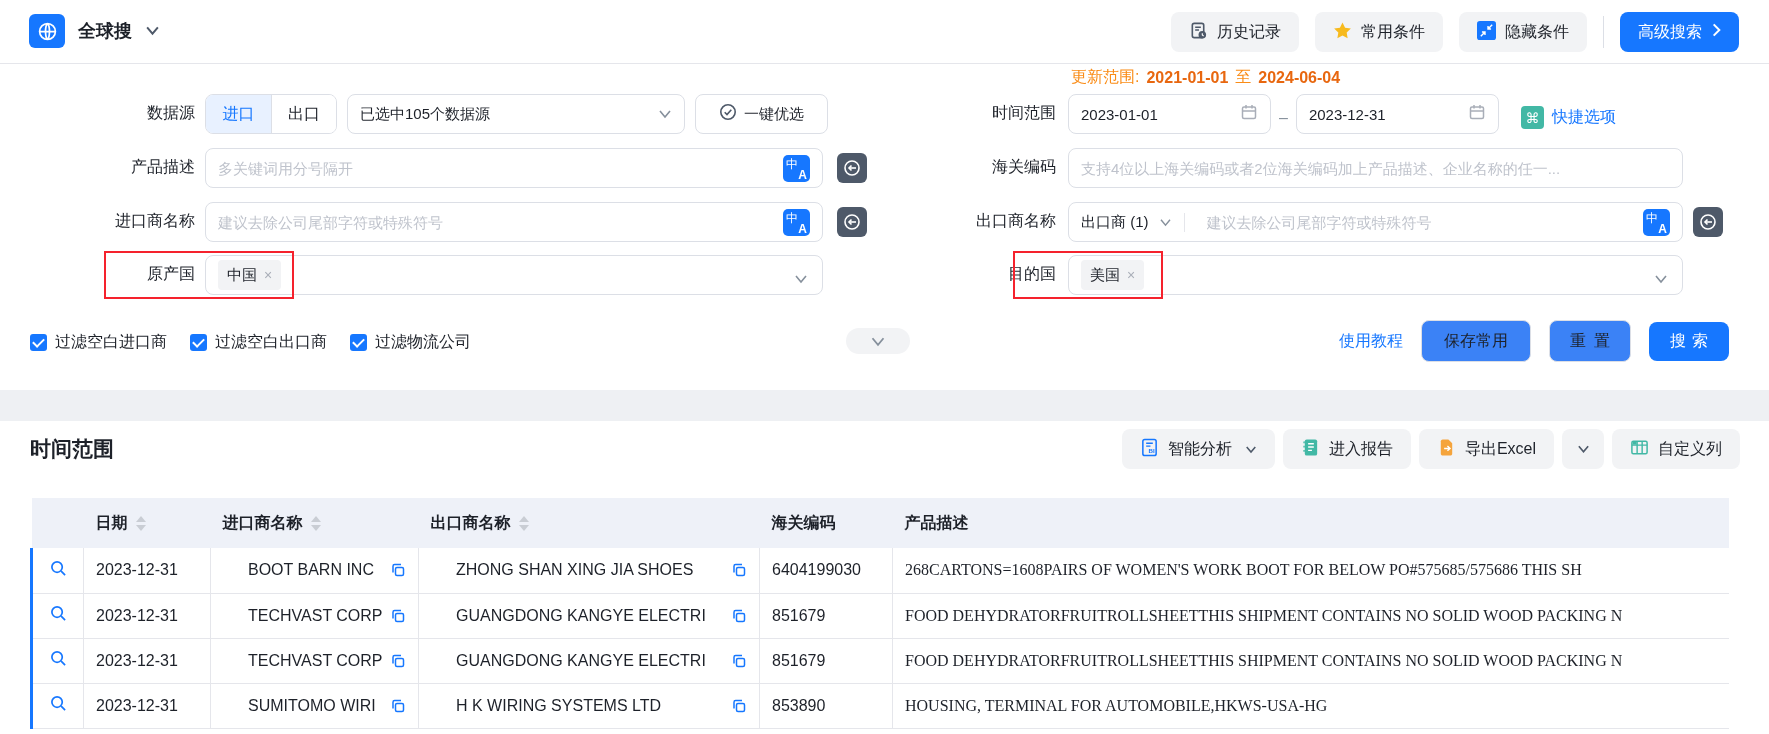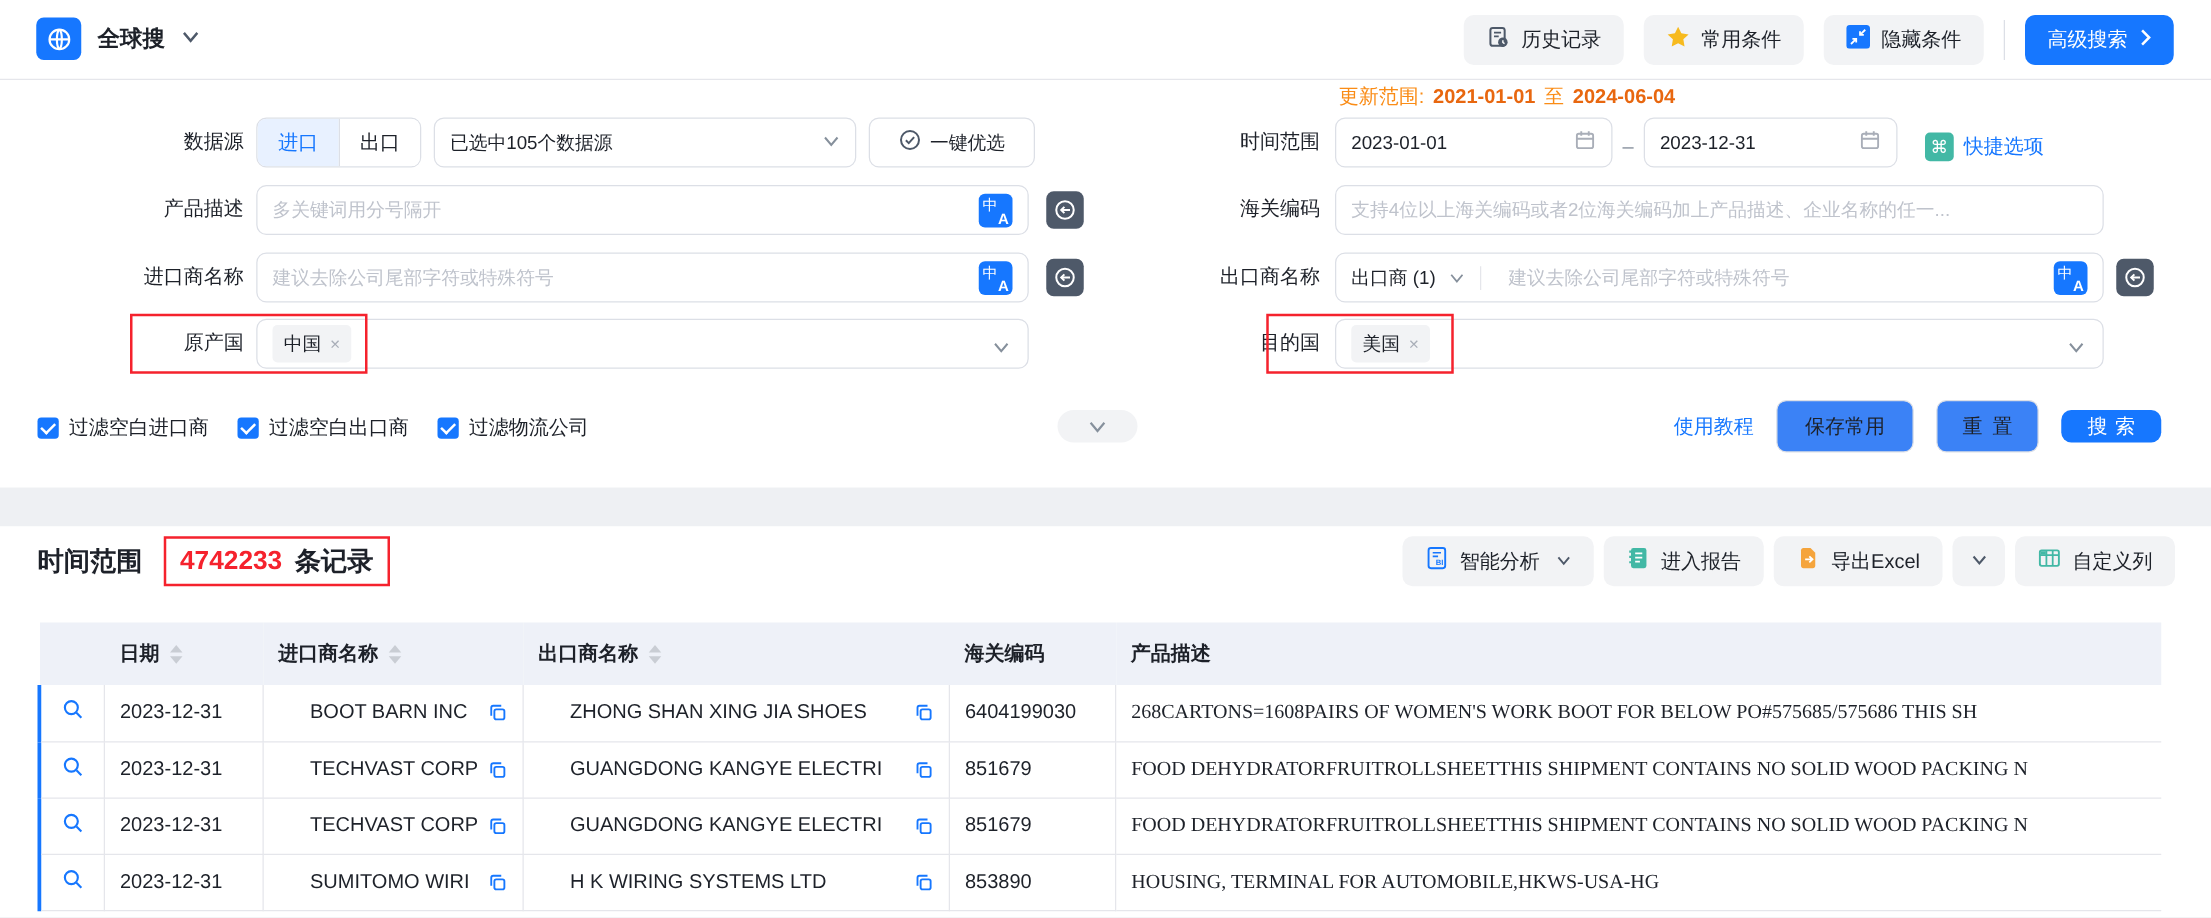--- a/index.html
+++ b/index.html
@@ -57,21 +57,21 @@
   .anno { position:absolute; border:2px solid #f5222d; z-index:4; pointer-events:none; }
   .filters { position:absolute; left:30px; top:268px; display:flex; gap:23px; align-items:center; }
   .chk { display:inline-flex; align-items:center; gap:8px; cursor:pointer; }
   .cb { width:17px; height:17px; border-radius:3px; background:#1677ff; position:relative; flex:none; }
   .cb.on::after { content:""; position:absolute; left:5px; top:2px; width:5px; height:9px; border-right:2px solid #fff; border-bottom:2px solid #fff; transform:rotate(45deg); }
   .cbl { font-size:16px; color:#1d2129; }
   .collapse-pill { position:absolute; left:846px; top:264px; width:64px; height:26px; background:#f2f3f5; border-radius:13px; display:flex; align-items:center; justify-content:center; cursor:pointer; }
   .actions { position:absolute; right:40px; top:256px; height:42px; display:flex; align-items:center; gap:18px; }
   .btn-line { background:#3b82f6; border:1px solid #dcdfe6; border-radius:8px; height:42px; display:inline-flex; align-items:center; justify-content:center; font-size:16px; color:#1d2129; cursor:pointer; font-family:inherit; }
   .w110 { width:110px; } .w82 { width:82px; letter-spacing:8px; padding-left:8px; }
-  .btn-search { width:80px; height:26px; background:#1677ff; color:#fff; border:none; border-radius:8px; font-size:16px; letter-spacing:6px; padding-left:6px; cursor:pointer; font-family:inherit; }
+  .btn-search { width:80px; height:39px; background:#1677ff; color:#fff; border:none; border-radius:8px; font-size:16px; letter-spacing:6px; padding-left:6px; cursor:pointer; font-family:inherit; }
   
   .results-panel { position:absolute; top:421px; left:0; right:0; height:313px; background:#fff; }
   .summary { position:absolute; left:30px; top:7px; height:42px; display:flex; align-items:center; }
   .sum-prefix, .sum-suffix { font-size:21px; font-weight:bold; color:#1d2129; }
   .count-box { margin-left:17px; border:2px solid #f5222d; height:40px; display:inline-flex; align-items:center; gap:10px; padding:0 11px; }
   .sum-count { font-size:21px; font-weight:bold; color:#f5222d; }
   .toolbar { position:absolute; right:29px; top:8px; display:flex; align-items:flex-start; gap:8px; }
   .btn-gray .chevgap { margin-left:4px; }
   .btn-sq { width:42px; padding:0; justify-content:center; }
   .excel-group { display:flex; gap:8px; }
@@ -182,21 +182,21 @@
             </svg>
         </span>
         <span style="font-size:15px;">一键优选</span>
       </div>
     </div>
   </div>
 
   <div class="frow row-r" style="top:30px;">
     <div class="flabel-r">时间范围</div>
     <div class="ctrls">
-      <div class="ibox" style="width:222px; justify-content:space-between;gap:48px;">
+      <div class="ibox" style="width:203px; justify-content:space-between;gap:48px;">
         <input readonly="" value="2023-01-01" style="">
         <span>
           <svg width="18" height="18" viewBox="0 0 18 18" fill="none" stroke="#a9aeb8" stroke-width="1.5">
             <rect x="2.5" y="4" width="13" height="11.5" rx="1.5"></rect>
               <path d="M2.5 8h13M6 2v3.5M12 2v3.5"></path>
           </svg>
         </span>
       </div>
       <span class="muted-dash">–</span>
       <div class="ibox" style="width:203px; justify-content:space-between;">
@@ -353,24 +353,20 @@
     <button class="btn-line w110">保存常用</button>
     <button class="btn-line w82">重置</button>
     <button class="btn-search">搜索</button>
   </div>
 </div>
 
 <div class="results-panel">
 
   <div class="summary">
     <span class="sum-prefix">时间范围</span>
-    <span class="count-box">
-      <span class="sum-count">4742233</span>
-      <span class="sum-suffix">条记录</span>
-    </span>
   </div>
 
   <div class="toolbar">
     <button class="btn-gray">
       <span>
         <svg width="19" height="19" viewBox="0 0 20 20" fill="none">
           <rect x="3" y="1.5" width="14" height="17" rx="2" stroke="#1677ff" stroke-width="1.6"></rect>
           <path d="M6.5 5.5h7M6.5 8.5h4.5" stroke="#1677ff" stroke-width="1.4"></path>
           <text x="9" y="16" font-size="6.5" font-weight="bold" fill="#1677ff">BI</text>
         </svg>

